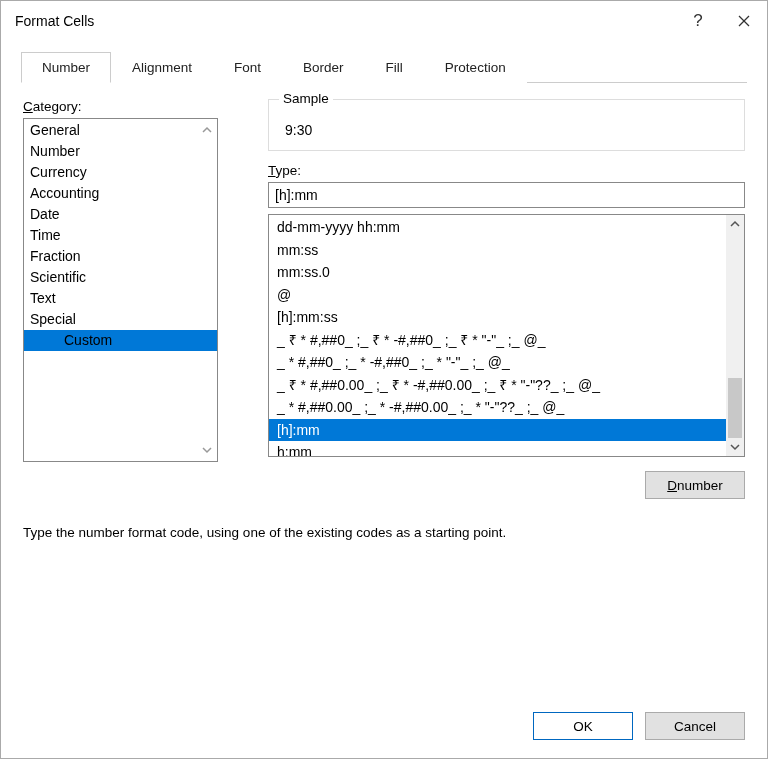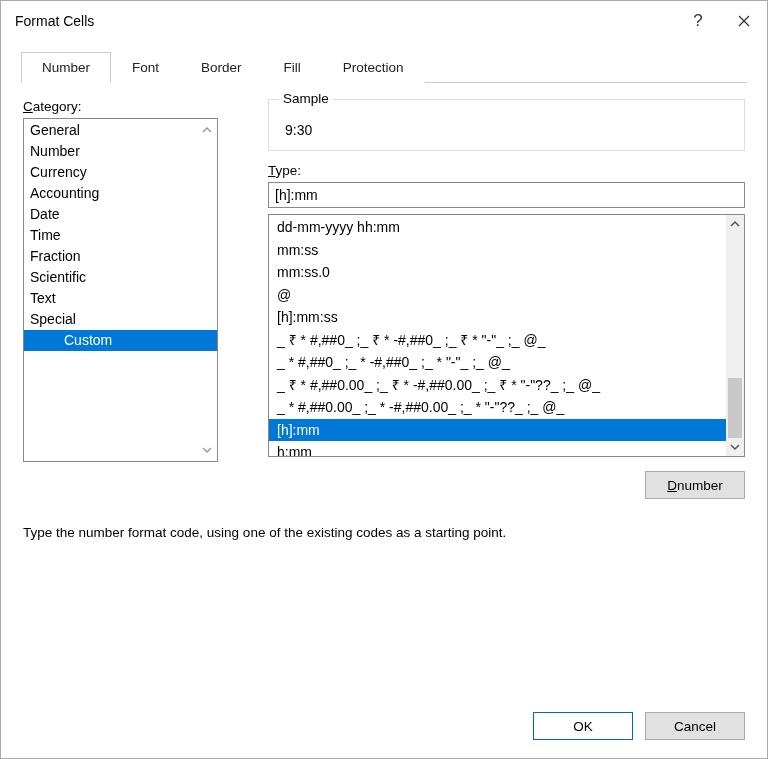--- a/index.html
+++ b/index.html
@@ -89,21 +89,21 @@
   }
   .category-list .items { padding: 1px 0; }
   .category-list .item {
     padding: 1px 6px;
     font-size: 14px;
     line-height: 19px;
     white-space: nowrap;
   }
   .category-list .item.selected {
     background: #0078d7;
-    color: #ffffff;
+    color: #000000;
     padding-left: 40px;
   }
   .category-list .scroll-arrow {
     position: absolute;
     right: 2px;
     width: 16px;
     height: 18px;
     display: flex;
     align-items: center;
     justify-content: center;
@@ -224,20 +224,21 @@
     <div class="tb-btn close">
       <svg viewBox="0 0 12 12">
         <line x1="1" y1="1" x2="11" y2="11"></line>
           <line x1="11" y1="1" x2="1" y2="11"></line>
       </svg>
     </div>
   </div>
 
   <div class="tabs" id="tabs">
       <div class="tab active">Number</div>
+      <div class="tab">Alignment</div>
       <div class="tab">Font</div>
       <div class="tab">Border</div>
       <div class="tab">Fill</div>
       <div class="tab">Protection</div>
     </div>
 
   <div class="body">
     <div class="main-row">
       <div class="col-left">
         <span class="label">

